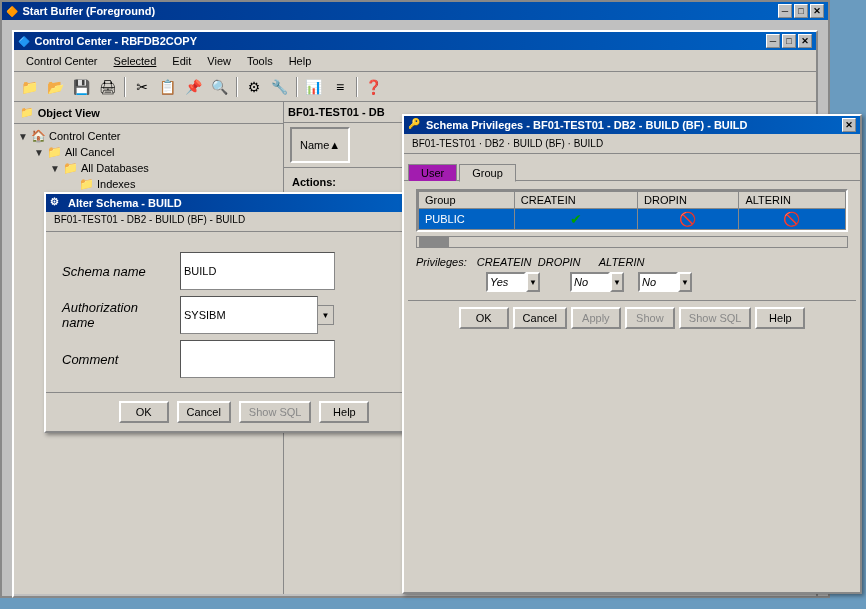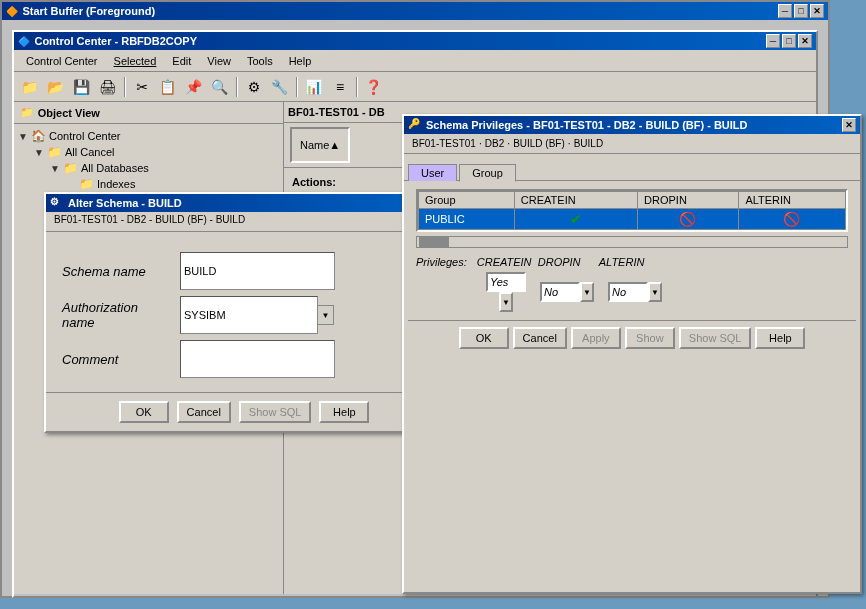--- a/index.html
+++ b/index.html
@@ -285,21 +285,21 @@
     }
 
     
     .tab-bar {
       display: flex;
       padding: 4px 4px 0;
       gap: 2px;
     }
     .tab {
       padding: 2px 12px;
-      background: #c4b5fd;
+      background: #a21caf;
       border: 1px solid #888;
       border-bottom: none;
       cursor: pointer;
       font-size: 11px;
     }
     .tab.active {
       background: #d4d0c8;
       border-bottom: 1px solid #d4d0c8;
       margin-bottom: -1px;
       z-index: 1;
@@ -685,21 +685,21 @@
 
       <div class="priv-section">
         <div class="priv-row">
           <span style="font-size:11px; margin-right:4px;">Privileges:</span>
           <span style="min-width:55px; font-size:11px;">CREATEIN</span>
           <span style="min-width:55px; font-size:11px;">DROPIN</span>
           <span style="min-width:55px; font-size:11px;">ALTERIN</span>
         </div>
         <div class="priv-row" style="margin-left:70px;">
 
-          <div class="priv-dropdown" style="margin-right:8px;flex-direction:column;">
+          <div class="priv-dropdown" style="margin-right:24px;">
             <div class="priv-select">
               <span>Yes</span>
             </div>
             <div class="priv-select-arrow">▼</div>
           </div>
 
           <div class="priv-dropdown" style="margin-right:8px;">
             <div class="priv-select">
               <span>No</span>
             </div>

